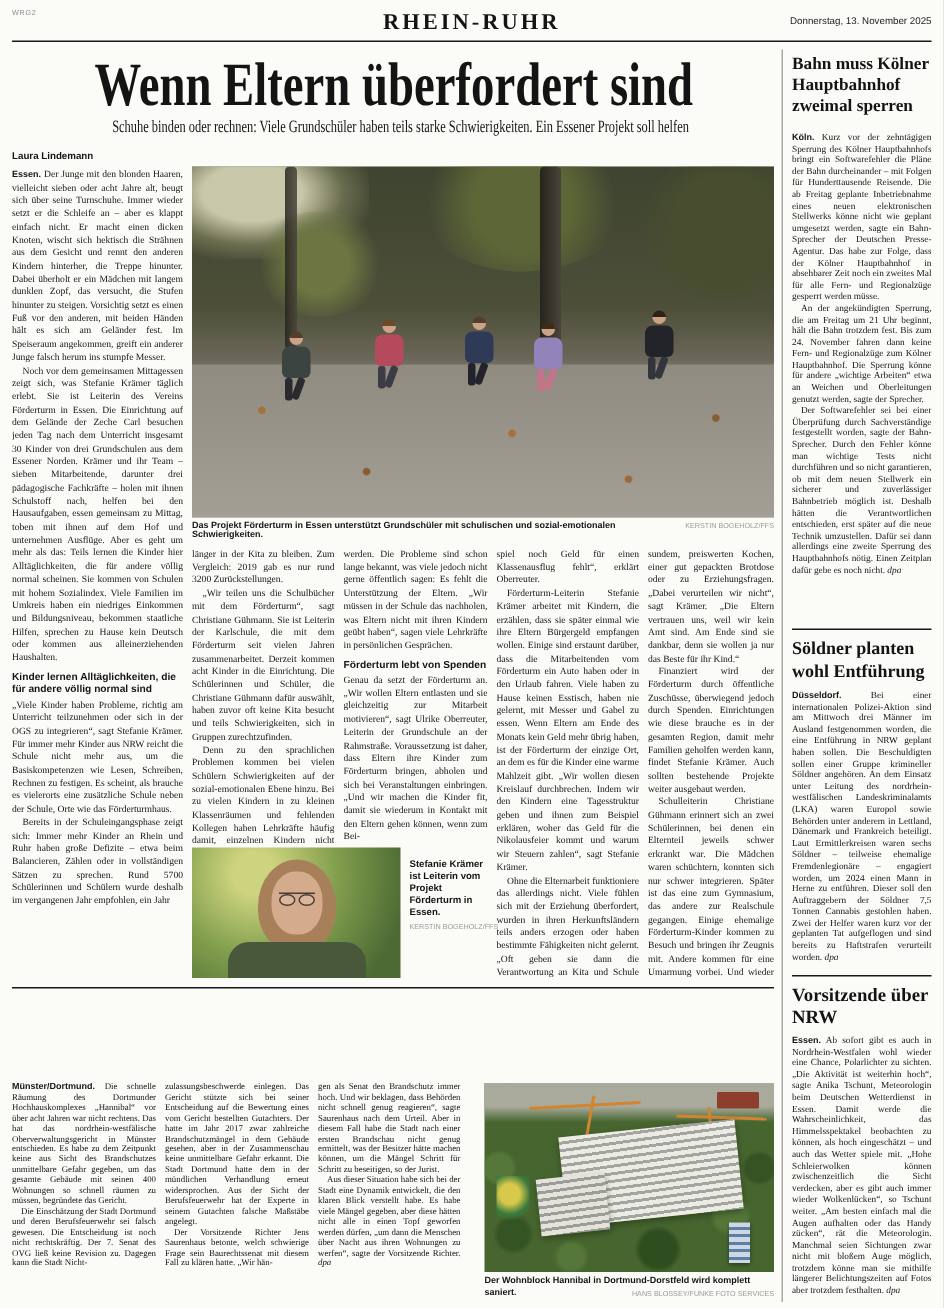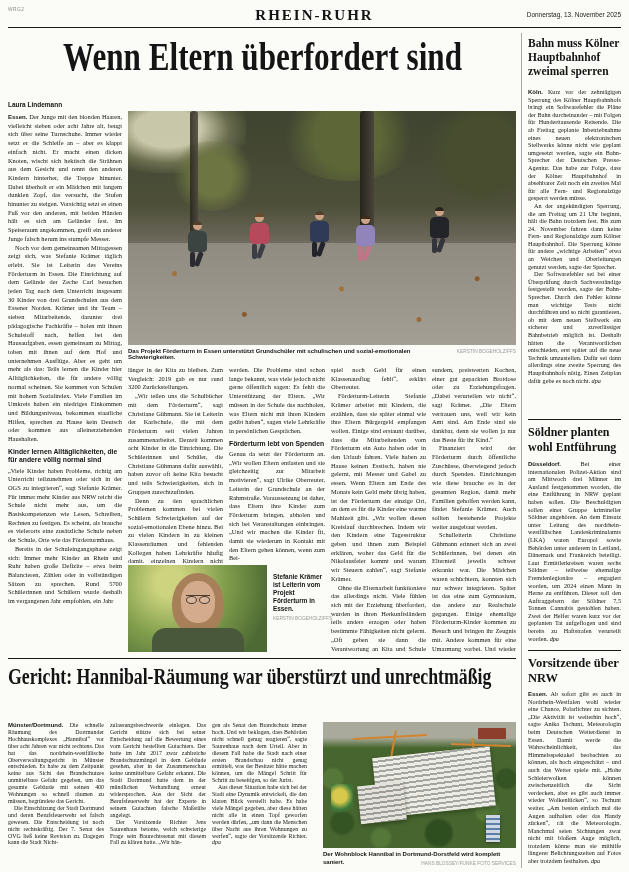--- a/index.html
+++ b/index.html
@@ -128,20 +128,21 @@
 <body>
 
 <div class="page">
 
   <div class="edition">WRG2</div>
   <div class="section-title">RHEIN-RUHR</div>
   <div class="page-date">Donnerstag, 13. November 2025</div>
   <div class="hrule" style="left:8px;top:27px;width:613px;"></div>
 
   <div class="m-head"><span>Wenn Eltern überfordert sind</span></div>
+  <div class="m-stand"><span>Schuhe binden oder rechnen: Viele Grundschüler haben teils starke Schwierigkeiten. Ein Essener Projekt soll helfen</span></div>
   <div class="byline">Laura Lindemann</div>
 
   <div class="bodycol col1">
     <p><span class="lead">Essen.</span> <span>Der Junge mit den blonden Haaren, vielleicht sieben oder acht Jahre alt, beugt sich über seine Turnschuhe. Immer wieder setzt er die Schleife an – aber es klappt einfach nicht. Er macht einen dicken Knoten, wischt sich hektisch die Strähnen aus dem Gesicht und rennt den anderen Kindern hinterher, die Treppe hinunter. Dabei überholt er ein Mädchen mit langem dunklen Zopf, das versucht, die Stufen hinunter zu steigen. Vorsichtig setzt es einen Fuß vor den anderen, mit beiden Händen hält es sich am Geländer fest. Im Speiseraum angekommen, greift ein anderer Junge falsch herum ins stumpfe Messer.</span></p>
     <p class="ind">Noch vor dem gemeinsamen Mittagessen zeigt sich, was Stefanie Krämer täglich erlebt. Sie ist Leiterin des Vereins Förderturm in Essen. Die Einrichtung auf dem Gelände der Zeche Carl besuchen jeden Tag nach dem Unterricht insgesamt 30 Kinder von drei Grundschulen aus dem Essener Norden. Krämer und ihr Team – sieben Mitarbeitende, darunter drei pädagogische Fachkräfte – holen mit ihnen Schulstoff nach, helfen bei den Hausaufgaben, essen gemeinsam zu Mittag, toben mit ihnen auf dem Hof und unternehmen Ausflüge. Aber es geht um mehr als das: Teils lernen die Kinder hier Alltäglichkeiten, die für andere völlig normal scheinen. Sie kommen von Schulen mit hohem Sozialindex. Viele Familien im Umkreis haben ein niedriges Einkommen und Bildungsniveau, bekommen staatliche Hilfen, sprechen zu Hause kein Deutsch oder kommen aus alleinerziehenden Haushalten.</p>
     <p class="crosshead">Kinder lernen Alltäglichkeiten, die für andere völlig normal sind</p>
     <p>„Viele Kinder haben Probleme, richtig am Unterricht teilzunehmen oder sich in der OGS zu integrieren“, sagt Stefanie Krämer. Für immer mehr Kinder aus NRW reicht die Schule nicht mehr aus, um die Basiskompetenzen wie Lesen, Schreiben, Rechnen zu festigen. Es scheint, als brauche es vielerorts eine zusätzliche Schule neben der Schule, Orte wie das Förderturmhaus.</p>
     <p class="ind">Bereits in der Schuleingangsphase zeigt sich: Immer mehr Kinder an Rhein und Ruhr haben große Defizite – etwa beim Balancieren, Zählen oder in vollständigen Sätzen zu sprechen. Rund 5700 Schülerinnen und Schülern wurde deshalb im vergangenen Jahr empfohlen, ein Jahr</p>
   </div>
 
@@ -232,21 +233,20 @@
   </div>
 
   <div class="bodycol col5">
     <p>sundem, preiswerten Kochen, einer gut gepackten Brotdose oder zu Erziehungsfragen. „Dabei verurteilen wir nicht“, sagt Krämer. „Die Eltern vertrauen uns, weil wir kein Amt sind. Am Ende sind sie dankbar, denn sie wollen ja nur das Beste für ihr Kind.“</p>
     <p class="ind">Finanziert wird der Förderturm durch öffentliche Zuschüsse, überwiegend jedoch durch Spenden. Einrichtungen wie diese brauche es in der gesamten Region, damit mehr Familien geholfen werden kann, findet Stefanie Krämer. Auch sollten bestehende Projekte weiter ausgebaut werden.</p>
     <p class="ind">Schulleiterin Christiane Gühmann erinnert sich an zwei Schülerinnen, bei denen ein Elternteil jeweils schwer erkrankt war. Die Mädchen waren schüchtern, konnten sich nur schwer integrieren. Später ist das eine zum Gymnasium, das andere zur Realschule gegangen. Einige ehemalige Förderturm-Kinder kommen zu Besuch und bringen ihr Zeugnis mit. Andere kommen für eine Umarmung vorbei. Und wieder andere arbeiten jetzt selbst in der Einrichtung - und helfen den Kindern etwa beim Schleifebinden, Treppensteigen oder zeigen ihnen, wie man mit Messer und Gabel isst.</p>
   </div>
 
   <div class="hrule" style="left:8px;top:658px;width:508px;"></div>
 
-  <div class="h2wrap"><span>Gericht: Hannibal-Räumung war überstürzt und unrechtmäßig</span></div>
 
   <div class="botcol hc1">
     <p><span class="lead">Münster/Dortmund.</span> <span>Die schnelle Räumung des Dortmunder Hochhauskomplexes „Hannibal“ vor über acht Jahren war nicht rechtens. Das hat das nordrhein-westfälische Oberverwaltungsgericht in Münster entschieden. Es habe zu dem Zeitpunkt keine aus Sicht des Brandschutzes unmittelbare Gefahr gegeben, um das gesamte Gebäude mit seinen 400 Wohnungen so schnell räumen zu müssen, begründete das Gericht.</span></p>
     <p class="ind">Die Einschätzung der Stadt Dortmund und deren Berufsfeuerwehr sei falsch gewesen. Die Entscheidung ist noch nicht rechtskräftig. Der 7. Senat des OVG ließ keine Revision zu. Dagegen kann die Stadt Nicht-</p>
   </div>
   <div class="botcol hc2">
     <p>zulassungsbeschwerde einlegen. Das Gericht stützte sich bei seiner Entscheidung auf die Bewertung eines vom Gericht bestellten Gutachters. Der hatte im Jahr 2017 zwar zahlreiche Brandschutzmängel in dem Gebäude gesehen, aber in der Zusammenschau keine unmittelbare Gefahr erkannt. Die Stadt Dortmund hatte dem in der mündlichen Verhandlung erneut widersprochen. Aus der Sicht der Berufsfeuerwehr hat der Experte in seinem Gutachten falsche Maßstäbe angelegt.</p>
     <p class="ind">Der Vorsitzende Richter Jens Saurenhaus betonte, welch schwierige Frage sein Baurechtssenat mit diesem Fall zu klären hatte. „Wir hän-</p>
   </div>
   <div class="botcol hc3">

